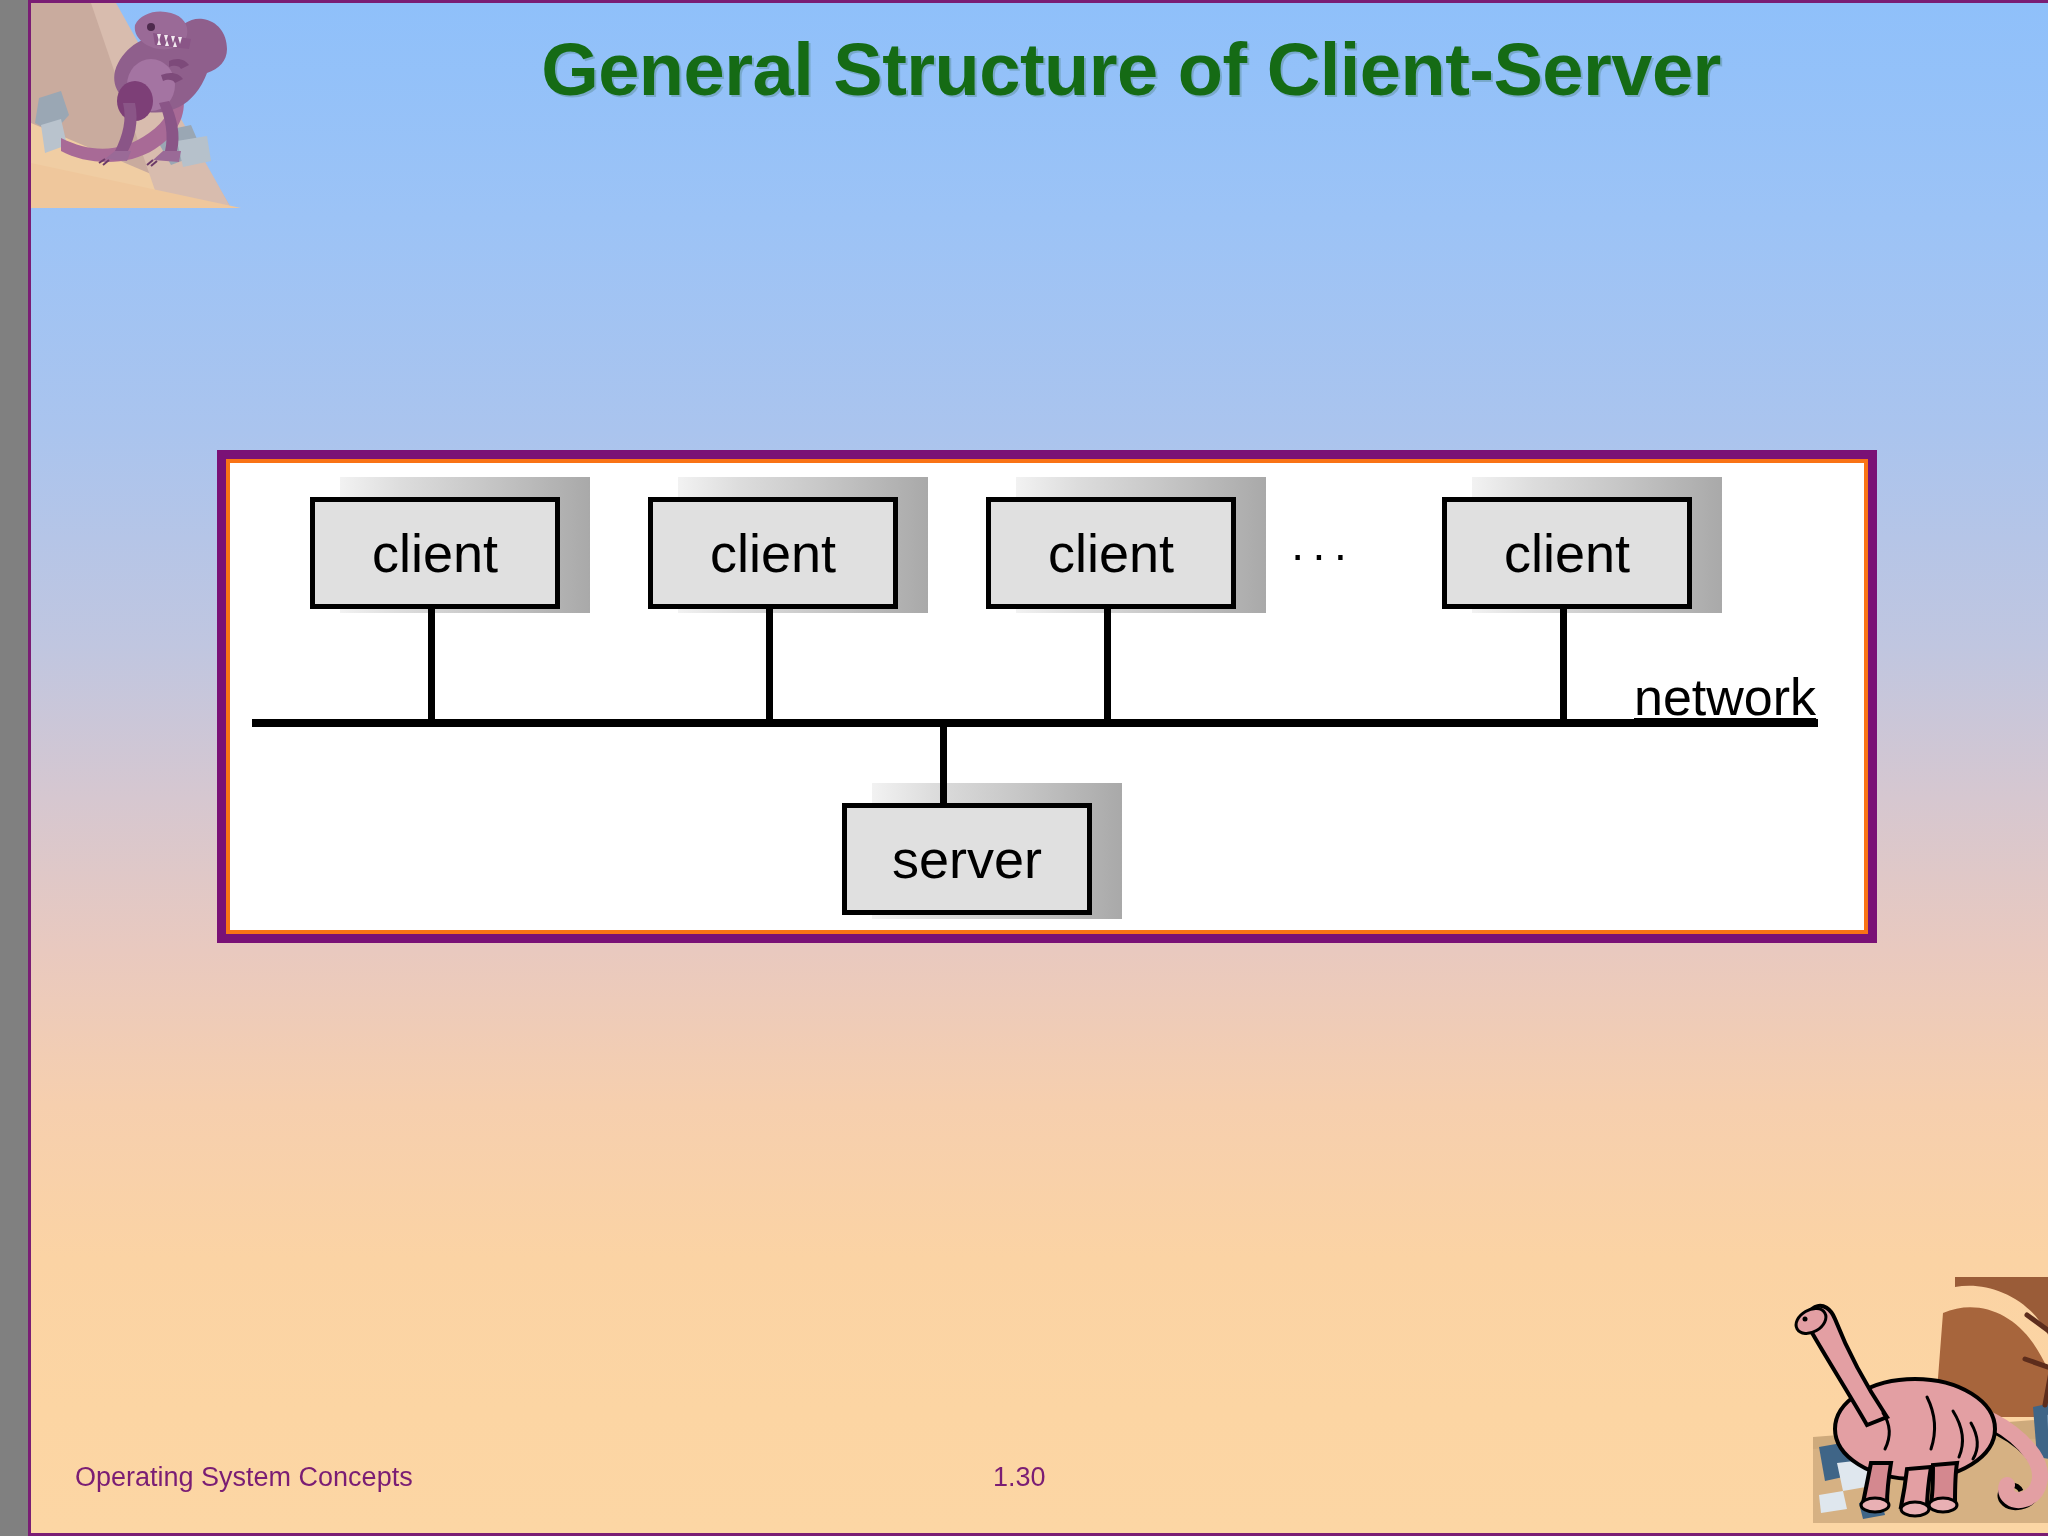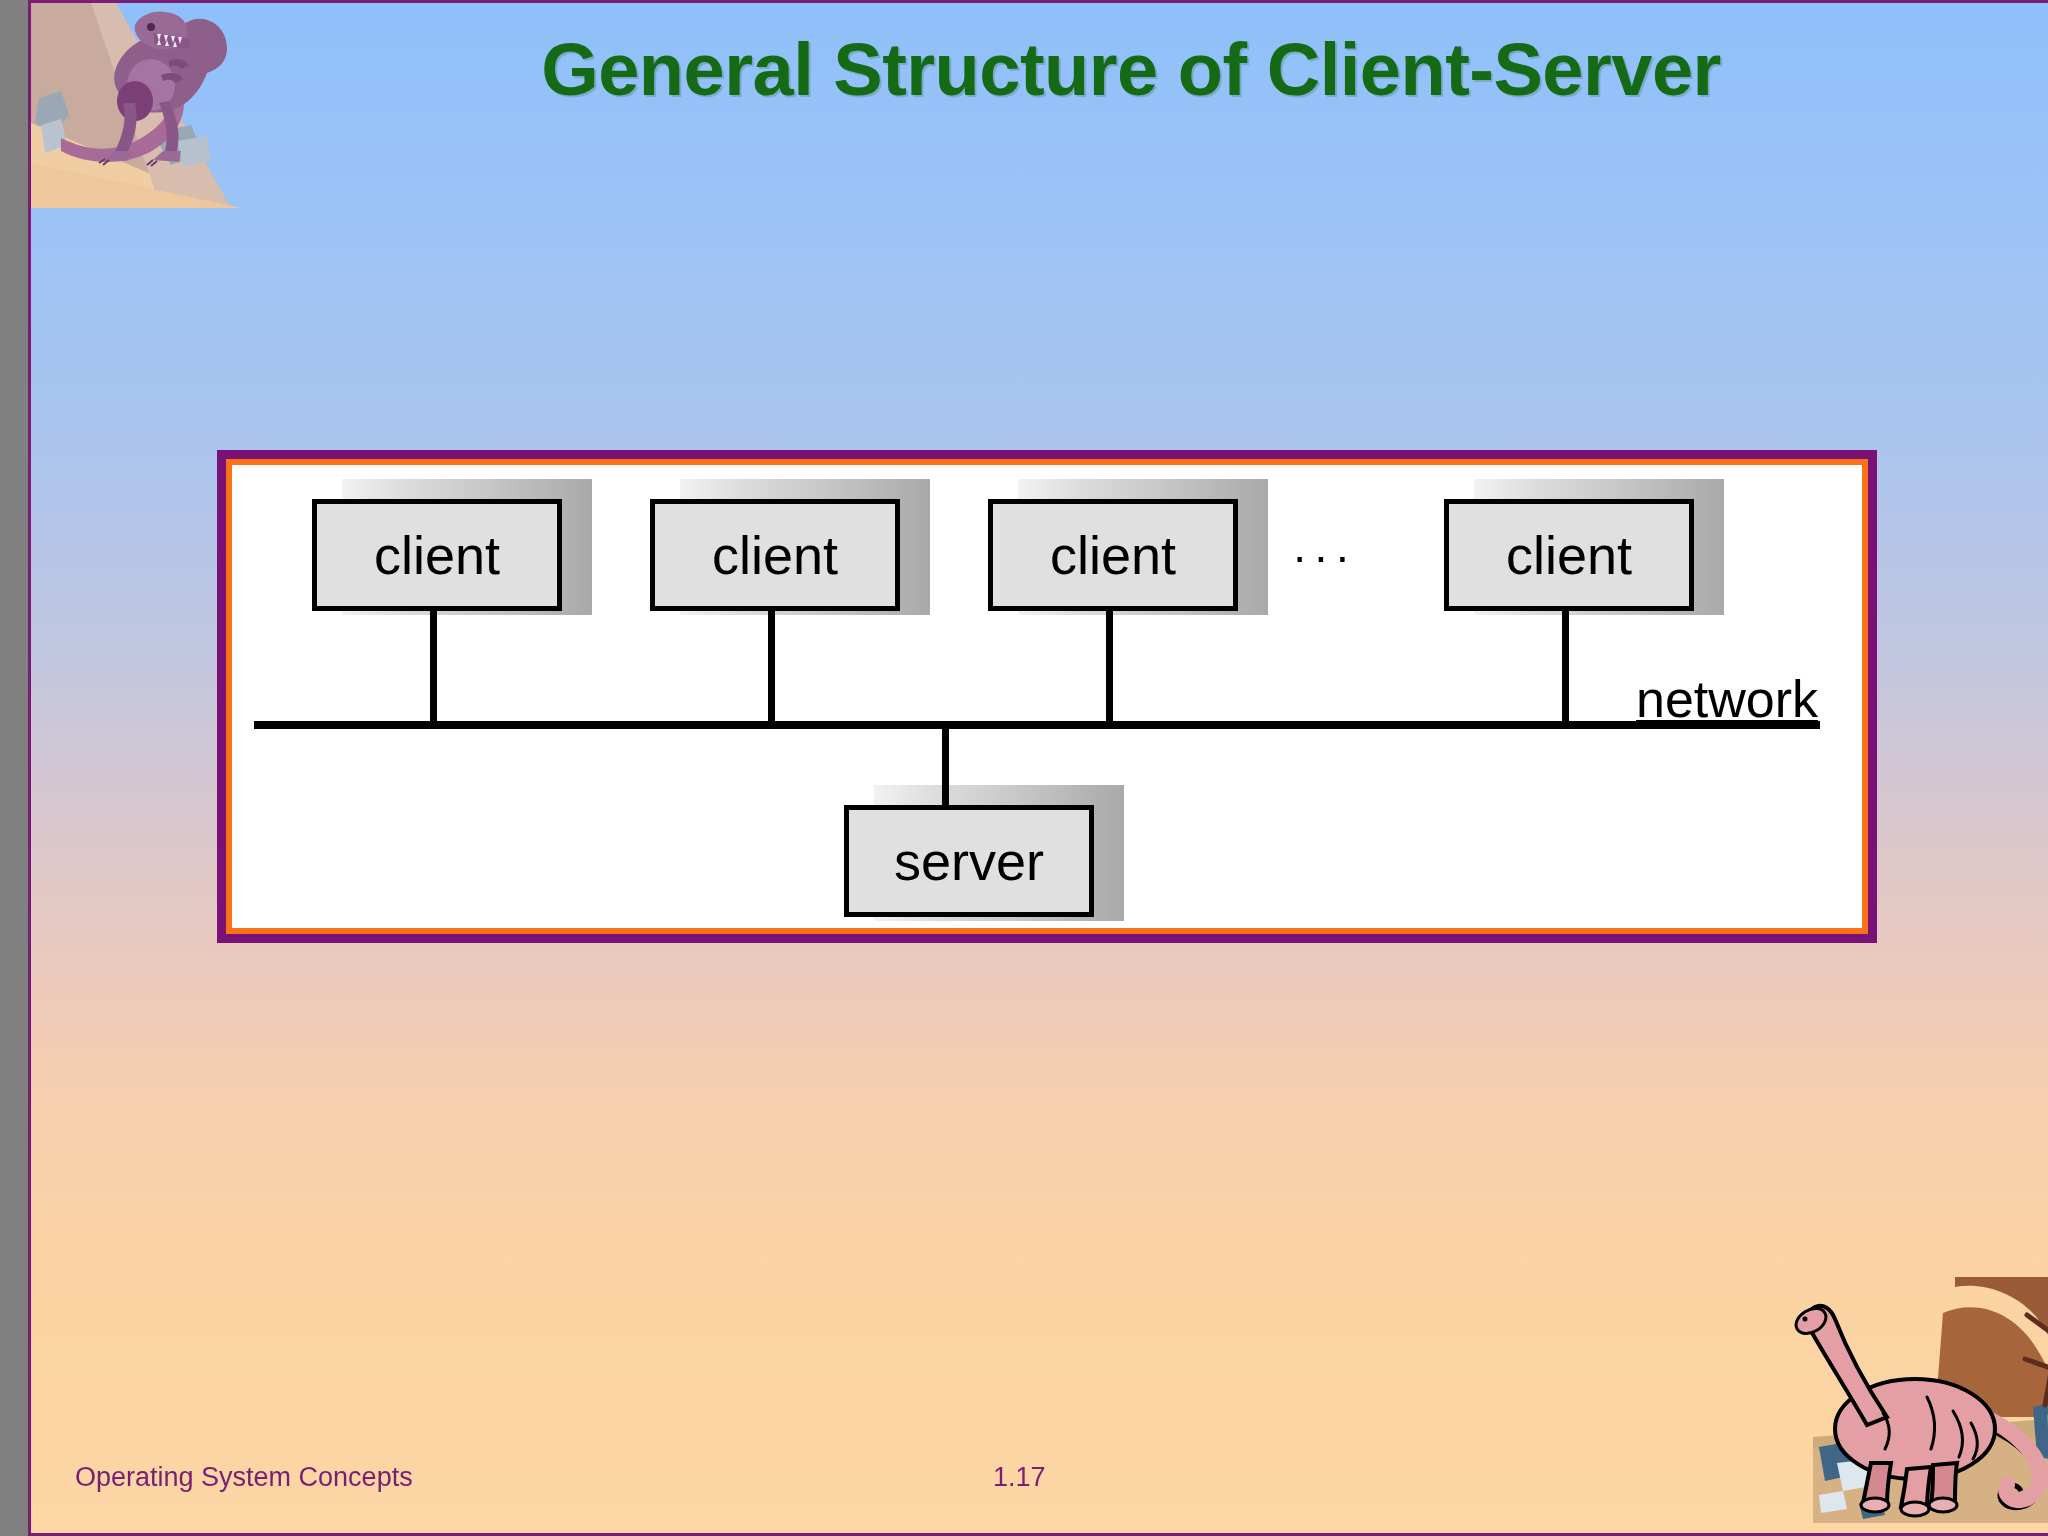--- a/index.html
+++ b/index.html
@@ -71,21 +71,21 @@
     width: 1660px;
     height: 493px;
     background: #ffffff;
     border: 9px solid #7a1176;
     box-sizing: border-box;
     box-shadow: 0 0 0 1px #d9a8dd inset;
   }
   .diagram-inner {
     position: absolute;
     inset: 0;
-    border: 6px solid #f97316;
+    border: 4px solid #f97316;
     box-sizing: border-box;
     background: #ffffff;
   }
 
   
   .node {
     position: absolute;
     background: #e0e0e0;
     border: 5px solid #000000;
     box-sizing: border-box;
@@ -290,15 +290,15 @@
       <g stroke="#000" stroke-width="3" fill="none" stroke-linecap="round">
         <path d="M108 136 C116 148 116 160 110 172"></path>
         <path d="M152 120 C160 136 162 154 156 172"></path>
         <path d="M178 134 C188 150 190 166 184 180"></path>
         <path d="M196 146 C204 160 204 172 198 182"></path>
       </g>
     </svg>
   </div>
 
   <div class="footer-left">Operating System Concepts</div>
-  <div class="footer-center">1.17</div>
+  <div class="footer-center">1.30</div>
 
 </div>
 
 </body></html>

